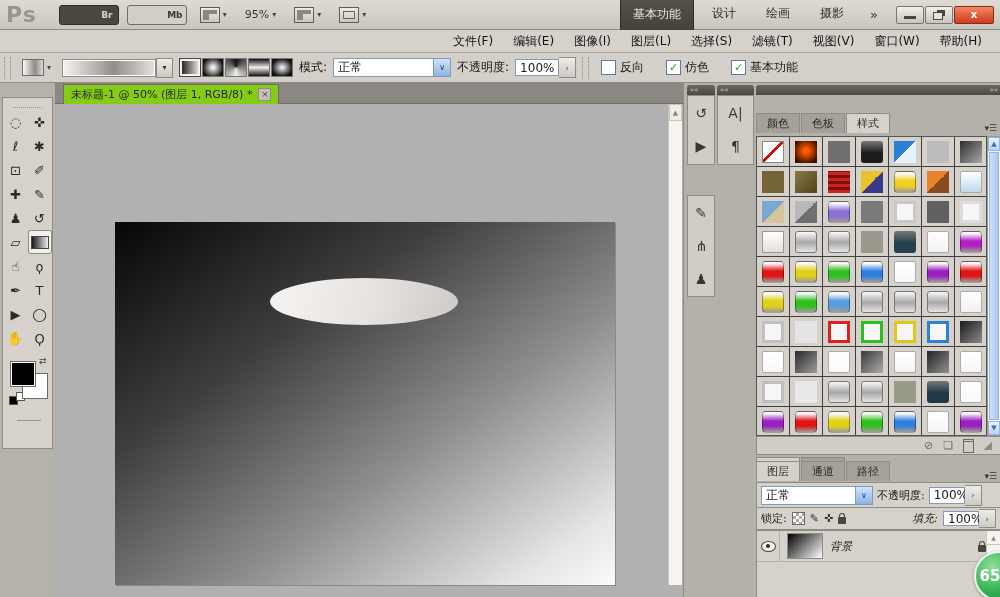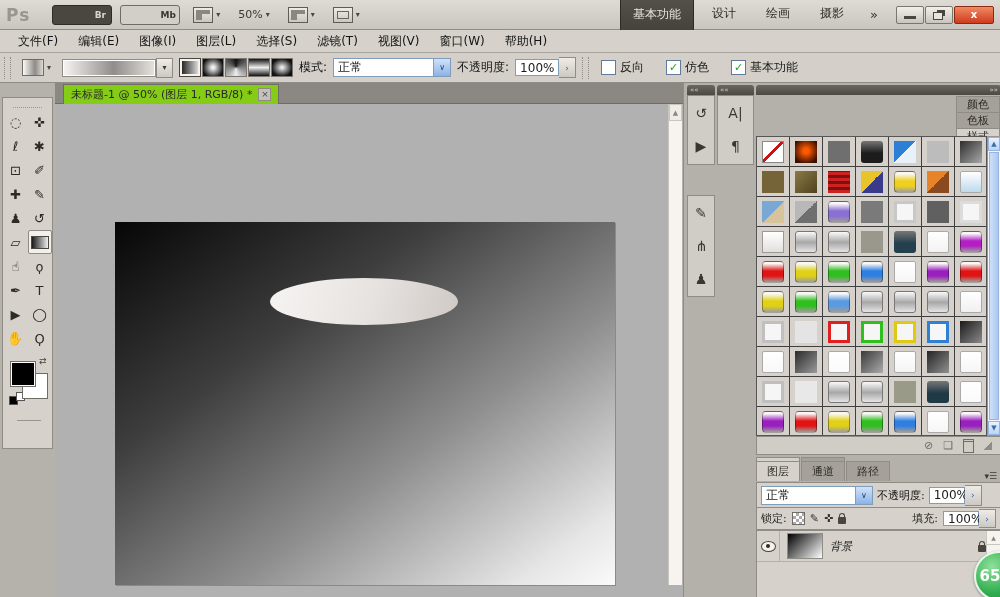--- a/index.html
+++ b/index.html
@@ -3,21 +3,21 @@
 <meta charset="utf-8">
 <style>
   html,body{margin:0;padding:0;}
   #app{position:relative;width:1000px;height:597px;overflow:hidden;background:#b5b1ab;
        font-family:"DejaVu Sans","Liberation Sans",sans-serif;font-size:12px;color:#1a1a1a;
        -webkit-font-smoothing:antialiased;}
   
   .titlebar{position:absolute;left:0;top:0;width:1000px;height:30px;
     background:linear-gradient(#dedad4,#c9c5bf);border-bottom:1px solid #8f8b85;
     display:flex;align-items:center;gap:8px;padding:0 6px;box-sizing:border-box;}
-  .ps-logo{color:#9a968f;font-weight:bold;font-size:17px;letter-spacing:1px;margin-right:14px;}
+  .ps-logo{color:#9a968f;font-weight:bold;font-size:22px;letter-spacing:1px;margin-right:14px;}
   .sqbtn{width:22px;height:18px;font-size:9px;font-weight:bold;display:flex;align-items:center;justify-content:center;border-radius:3px;cursor:default;padding-left:36px;}
   .br{background:#4a4640;color:#d8d4ce;border:1px solid #2f2c28;}
   .mb{background:#d2cec8;color:#3a3733;border:1px solid #6f6b65;}
   .tb-group{display:flex;align-items:center;gap:3px;padding:2px 5px;border-radius:3px;color:#3a3733;}
   .mini-ic{width:18px;height:14px;border:1px solid #5f5b55;background:linear-gradient(#efece7,#cac6c0);display:inline-block;position:relative;}
   .mini-ic.grid::before{content:"";position:absolute;left:2px;top:2px;right:2px;bottom:2px;
      background:linear-gradient(90deg,#8a8680 40%,transparent 40%),linear-gradient(#8a8680 45%,transparent 45%);}
   .mini-ic.frame::before{content:"";position:absolute;left:3px;top:3px;right:3px;bottom:3px;border:1px solid #6a665f;}
   .caret{font-size:8px;color:#4a4640;}
   .zoomtxt{font-size:11px;color:#3a3733;}
@@ -26,21 +26,21 @@
   .ws.active{background:linear-gradient(#5a564f,#403c37);color:#e8e4de;border:1px solid #2e2b27;}
   .chev-more{color:#3a3733;font-size:13px;margin:0 6px;}
   .winbtns{display:flex;gap:1px;margin-left:4px;}
   .winb{width:26px;height:16px;border:1px solid #7a766f;background:linear-gradient(#f2efe9,#c8c4be);border-radius:2px;position:relative;}
   .winb.close{width:38px;background:linear-gradient(#f08a62,#cf3a1e);border-color:#8a2a12;color:#fff;
      display:flex;align-items:center;justify-content:center;font-size:10px;font-weight:bold;}
   .winb.min::after{content:"";position:absolute;left:7px;right:7px;bottom:4px;height:3px;background:#4a463f;}
   .winb.restore::after{content:"";position:absolute;left:7px;top:5px;width:8px;height:6px;border:1px solid #4a463f;background:#e8e4de;box-shadow:3px -3px 0 -1px #4a463f;}
   
   .menubar{position:absolute;left:0;top:30px;width:1000px;height:23px;background:#d6d2cb;
-    border-bottom:1px solid #a8a49d;display:flex;align-items:center;padding:0 8px;box-sizing:border-box;}
+    border-bottom:1px solid #a8a49d;display:flex;align-items:center;padding:0 8px;box-sizing:border-box;justify-content:flex-end;}
   .menu-item{padding:3px 10px;color:#141414;}
   
   .optionsbar{position:absolute;left:0;top:53px;width:1000px;height:30px;background:#d4d0c9;
     border-bottom:1px solid #8f8b85;display:flex;align-items:center;gap:6px;padding:0 4px;box-sizing:border-box;}
   .gripdots{width:5px;height:22px;border-left:1px dotted #8f8b85;border-right:1px dotted #8f8b85;}
   .presetchip{width:20px;height:15px;border:1px solid #6f6b65;background:linear-gradient(90deg,#fbfaf8,#8f8b88 60%,#dedbd7);}
   .gradbar-wrap{display:flex;align-items:center;}
   .gradbar{width:92px;height:16px;border:1px solid #8f8b85;box-shadow:inset 0 0 0 1px #fff;
     background:linear-gradient(90deg,#f7f5f3,#918d8a 55%,#e6e3df);}
   .gradbar-dd{width:15px;height:18px;border:1px solid #8f8b85;background:linear-gradient(#efece7,#ccc8c2);font-size:8px;display:flex;align-items:center;justify-content:center;color:#3a3733;}
@@ -156,21 +156,21 @@
 
   <div class="titlebar">
     <span class="ps-logo">Ps</span>
     <div class="sqbtn br">Br</div>
     <div class="sqbtn mb">Mb</div>
     <div class="tb-group">
       <span class="mini-ic grid"></span>
       <span class="caret">▾</span>
     </div>
     <div class="tb-group">
-      <span class="zoomtxt">50%</span>
+      <span class="zoomtxt">95%</span>
       <span class="caret">▾</span>
     </div>
     <div class="tb-group">
       <span class="mini-ic grid"></span>
       <span class="caret">▾</span>
     </div>
     <div class="tb-group">
       <span class="mini-ic frame"></span>
       <span class="caret">▾</span>
     </div>
@@ -347,21 +347,21 @@
         <div class="dockicon">A|</div>
         <div class="dockicon">¶</div>
       </div>
     <div class="iconstrip" id="stripC" style="left:3px;top:112px;width:28px;height:102px;">
         <div class="dockicon">✎</div>
         <div class="dockicon">⋔</div>
         <div class="dockicon">♟</div>
       </div>
 
     <div class="pcol">
-      <div class="ptabs" style="top:11px;position:absolute;flex-direction:column;" id="stylesTabs">
+      <div class="ptabs" style="top:28px;position:absolute;" id="stylesTabs">
           <div class="ptab">颜色</div>
           <div class="ptab">色板</div>
           <div class="ptab active">样式</div>
           <div class="pmenu">▾☰</div>
         </div>
       <div class="stylesgrid" id="stylesGrid">
           <div class="cell">
             <div class="sw" style="background: linear-gradient(to right bottom, rgb(255, 255, 255) 44%, rgb(204, 17, 17) 44%, rgb(204, 17, 17) 54%, rgb(255, 255, 255) 54%); border: 1px solid rgb(136, 136, 136);"></div>
           </div>
           <div class="cell">
@@ -606,21 +606,21 @@
           <span class="box" style="width:36px;">100%</span>
           <span class="spin">›</span>
         </div>
       </div>
       <div class="lockrow">
         <span>锁定:</span>
         <span class="checker-mini"></span>
         <span class="lockic" id="lockPaint">✎</span>
         <span class="lockic" id="lockPos">✜</span>
         <span class="padlock"></span>
-        <span style="margin-left:auto;">填充:</span>
+        <span style="margin-left:auto;font-style:italic;">填充:</span>
         <div class="numfield">
           <span class="box" style="width:36px;height:15px;">100%</span>
           <span class="spin" style="height:17px;">›</span>
         </div>
       </div>
       <div class="llist" id="layersList">
         <div class="llist-scroll">
           <div class="arr">▲</div>
         </div>
           <div class="lrow">

